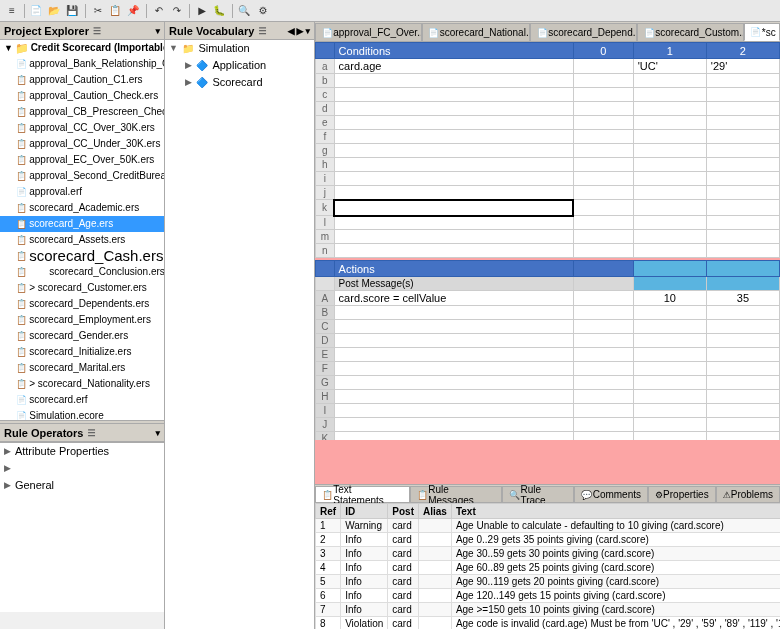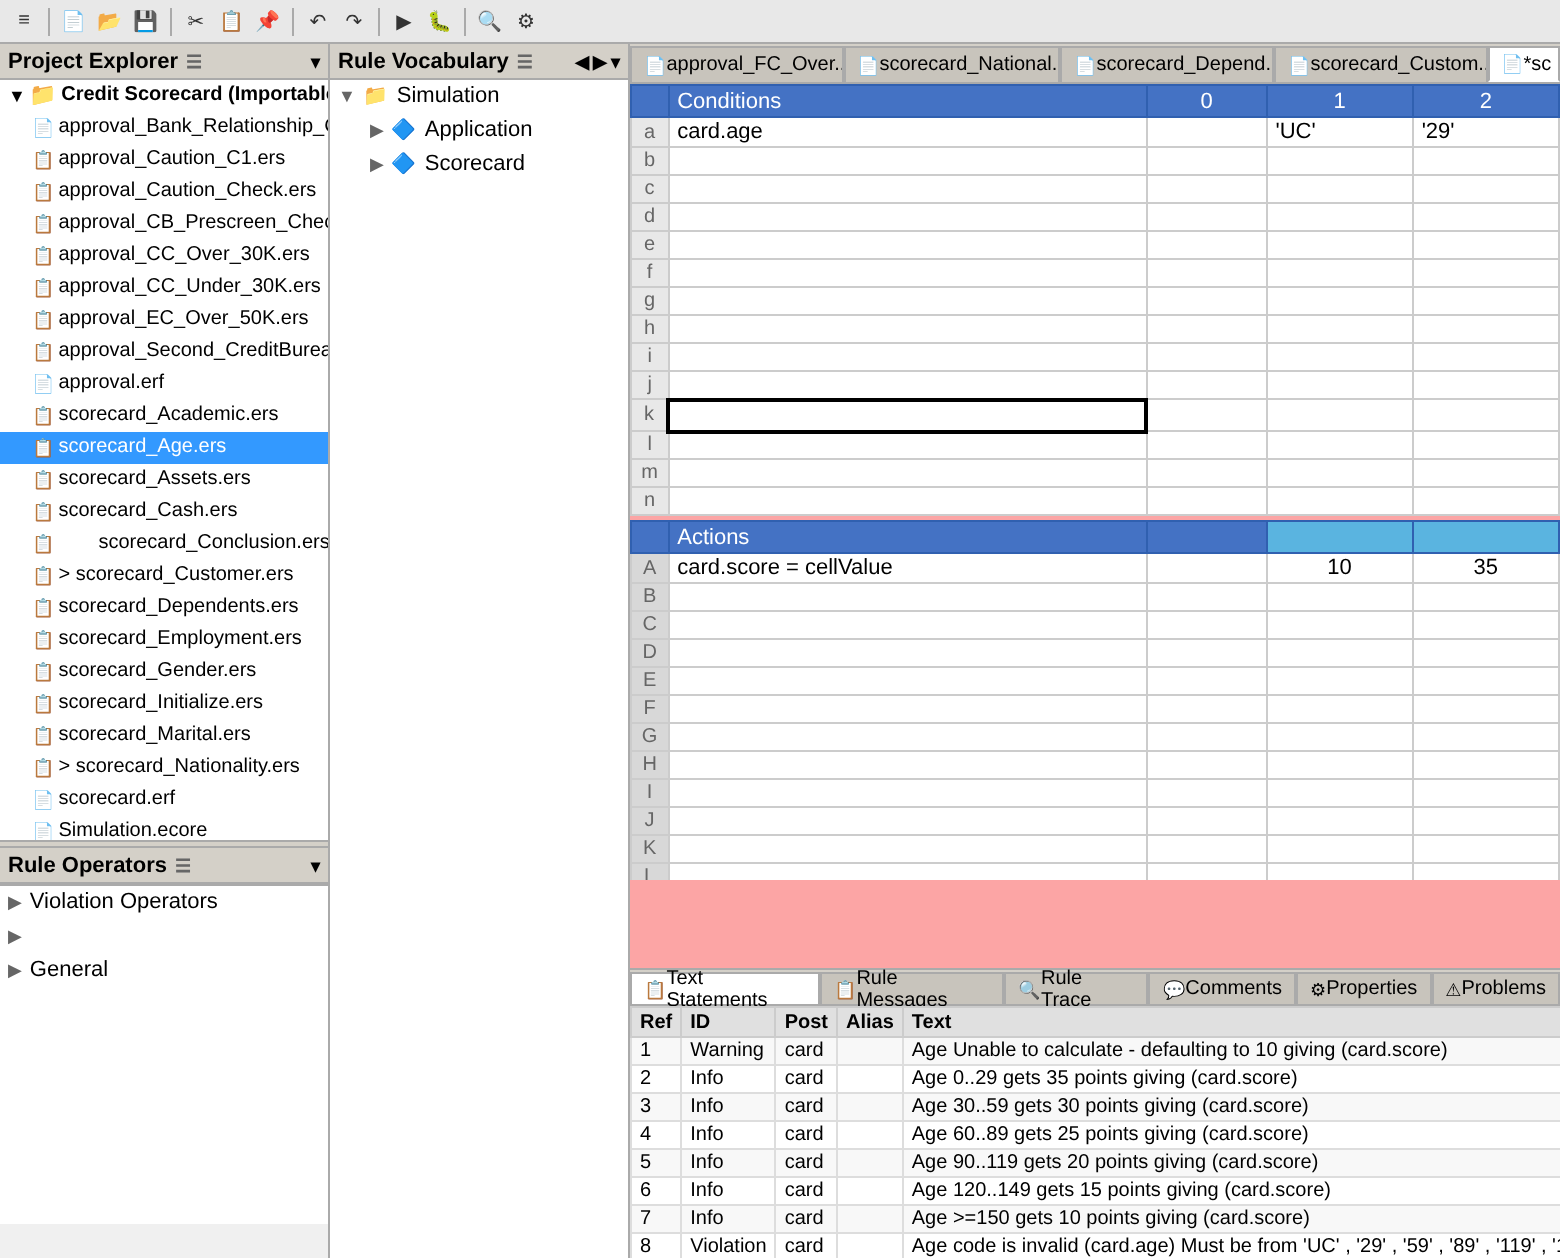--- a/index.html
+++ b/index.html
@@ -332,21 +332,21 @@
       <div class="tree-item selected" style="padding-left:16px;">
         <span style="font-size:9px;">📋</span>
         <span style="font-size:10px;">scorecard_Age.ers</span>
       </div>
       <div class="tree-item" style="padding-left:16px;">
         <span style="color:#5555cc;font-size:9px;">📋</span>
         <span style="font-size:10px;">scorecard_Assets.ers</span>
       </div>
       <div class="tree-item" style="padding-left:16px;">
         <span style="color:#5555cc;font-size:9px;">📋</span>
-        <span style="font-size:10px;">scorecard_Cash.ers</span>
+        <span style="font-size:15px;">scorecard_Cash.ers</span>
       </div>
       <div class="tree-item" style="padding-left:16px;">
         <span style="color:#5555cc;font-size:9px;">📋</span>
         <span style="font-size:10px;margin-left:20px;">scorecard_Conclusion.ers</span>
       </div>
       <div class="tree-item" style="padding-left:16px;">
         <span style="color:#5555cc;font-size:9px;">📋</span>
         <span style="font-size:10px;">&gt; scorecard_Customer.ers</span>
       </div>
       <div class="tree-item" style="padding-left:16px;">
@@ -389,21 +389,21 @@
     <div class="panel-header">
       <div class="panel-header-title">
         <span>Rule Operators</span>
         <span style="font-size:9px;color:#666;">☰</span>
       </div>
       <span style="font-size:9px;">▾</span>
     </div>
     <div class="operators-panel">
       <div class="op-item">
         <span class="op-expand">▶</span>
-        <span>Violation Operators</span>
+        <span>Attribute Properties</span>
       </div>
       <div class="op-item">
         <span class="op-expand">▶</span>
       </div>
       <div class="op-item">
         <span class="op-expand">▶</span>
         <span>General</span>
       </div>
     </div>
   </div>
@@ -596,20 +596,27 @@
             <col style="width:55px;">
             <col style="width:55px;">
           </colgroup>
           <thead>
             <tr>
               <th class="row-header"></th>
               <th style="background:#4472c4;color:#fff;">Actions</th>
               <th class="col-num"></th>
               <th class="col-num" style="background:#5ab4e0;"></th>
               <th class="col-num" style="background:#5ab4e0;"></th>
+            </tr>
+            <tr>
+              <td class="row-label" style="background:#e0e0e0;"></td>
+              <td style="background:#d8d8d8;font-size:10px;padding:1px 4px;">Post Message(s)</td>
+              <td style="background:#d8d8d8;"></td>
+              <td style="background:#5ab4e0;"></td>
+              <td style="background:#5ab4e0;"></td>
             </tr>
           </thead>
           <tbody>
             <tr>
               <td class="row-label" style="background:#d8d8d8;">A</td>
               <td class="filled">card.score = cellValue</td>
               <td class="editable"></td>
               <td class="filled" style="text-align:center;">10</td>
               <td class="filled" style="text-align:center;">35</td>
             </tr>

